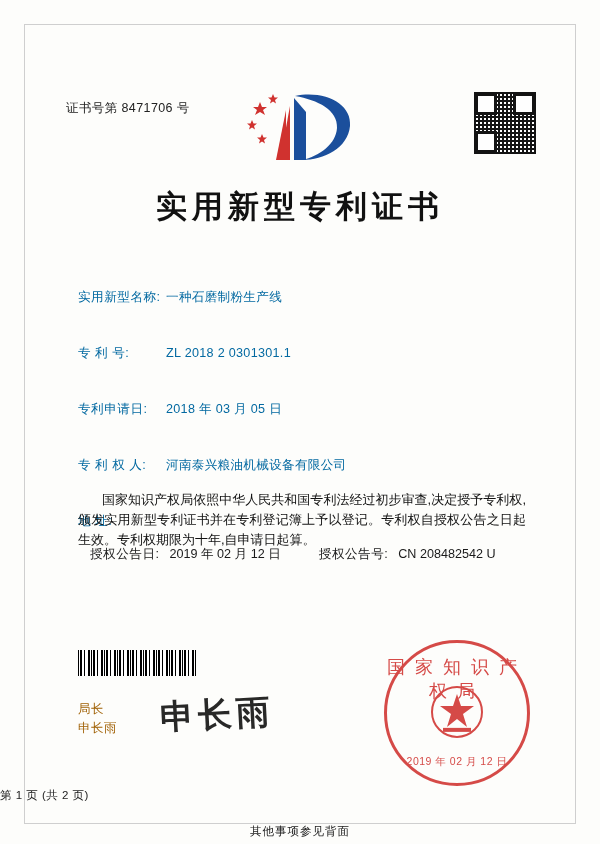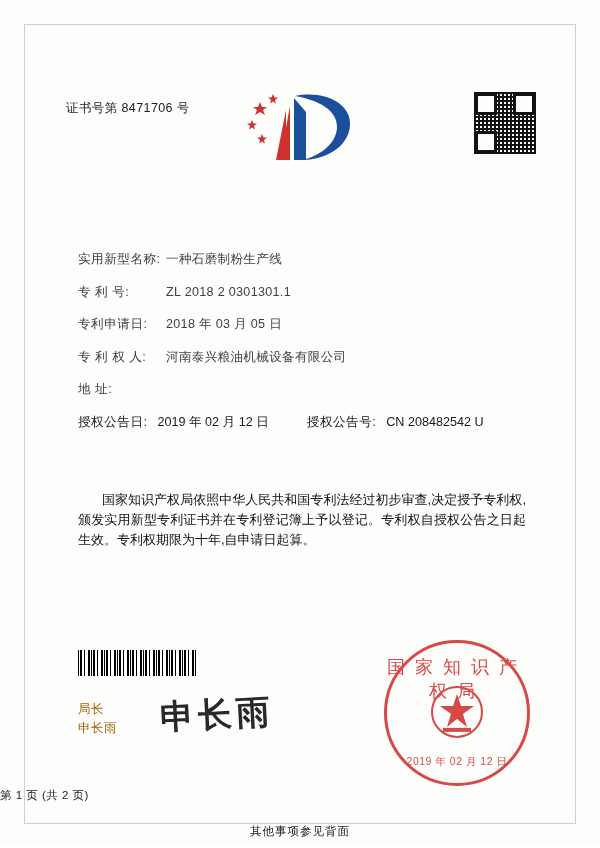--- a/index.html
+++ b/index.html
@@ -89,21 +89,22 @@
     left: 78px;
     top: 250px;
     width: 450px;
   }
   .field-row {
     display: flex;
     align-items: flex-start;
     margin-bottom: 14.5px;
     font-size: 12.6px;
     line-height: 18px;
-    color: #404040;
+    color: #0369a1;
+    margin-top: 38px;
   }
   .field-label {
     width: 88px;
     flex: 0 0 88px;
     letter-spacing: 0.5px;
     white-space: nowrap;
   }
   .field-value {
     flex: 1;
     letter-spacing: 0.3px;
@@ -111,20 +112,21 @@
   .row-inline {
     display: flex;
     align-items: flex-start;
     margin-bottom: 14.5px;
     font-size: 12.6px;
     line-height: 18px;
   }
   .row-inline .half {
     display: flex;
     flex: 0 0 auto;
+    margin-left: 12px;
   }
   .row-inline .half.second {
     margin-left: 38px;
   }
   .row-inline .lbl {
     white-space: nowrap;
     letter-spacing: 0.5px;
     margin-right: 10px;
   }
   .paras {
@@ -243,20 +245,21 @@
       <path d="M46 24 L46 74 L36 74 Z" fill="#d0322f"></path>
       <g fill="#d0322f">
         <polygon points="20,16 22,21 27,21 23,24 25,29 20,26 15,29 17,24 13,21 18,21"></polygon>
         <polygon points="33,8 34.5,11.5 38,11.5 35,14 36,17.5 33,15.5 30,17.5 31,14 28,11.5 31.5,11.5"></polygon>
         <polygon points="12,34 13.5,37.5 17,37.5 14,40 15,43.5 12,41.5 9,43.5 10,40 7,37.5 10.5,37.5"></polygon>
         <polygon points="22,48 23.5,51.5 27,51.5 24,54 25,57.5 22,55.5 19,57.5 20,54 17,51.5 20.5,51.5"></polygon>
       </g>
     </svg>
   </div>
 
+  <div class="title">实用新型专利证书</div>
 
   <div class="fields">
 
     <div class="field-row">
       <div class="field-label">实用新型名称:</div>
       <div class="field-value">一种石磨制粉生产线</div>
     </div>
 
 
     <div class="field-row">

